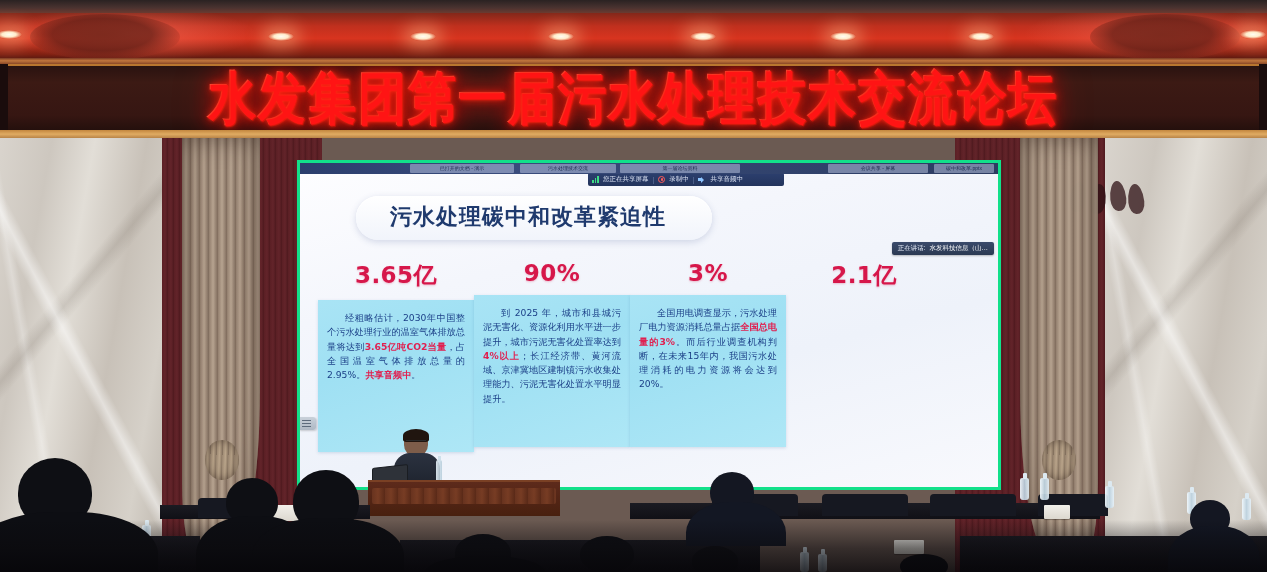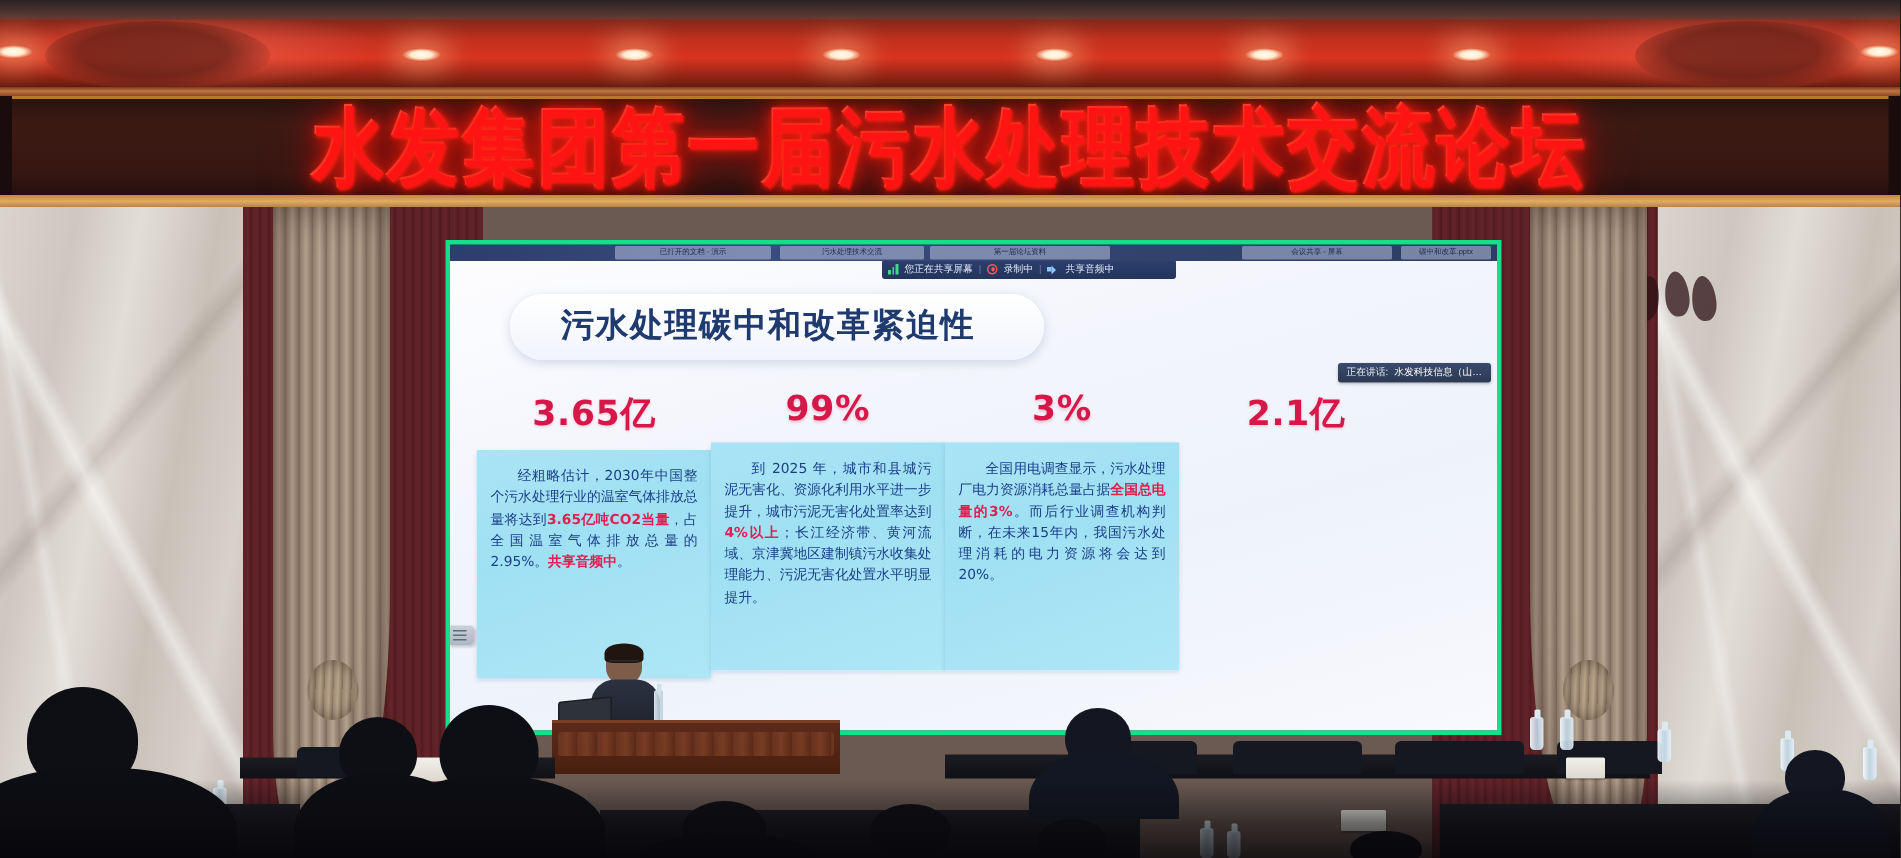--- a/index.html
+++ b/index.html
@@ -113,21 +113,21 @@
   .speaker-badge .sp-name{color:#ffffff;}
 
   
   .edge-tab{position:absolute;left:-1px;top:243px;width:17px;height:13px;
     background:linear-gradient(#c9d1da,#aeb8c4);border-radius:0 3px 3px 0;
     display:flex;flex-direction:column;justify-content:center;gap:1.5px;padding-left:3px;
     box-sizing:border-box;box-shadow:1px 1px 2px rgba(0,0,0,.18);}
   .edge-tab i{display:block;width:9px;height:1.5px;background:#5d6b7c;}
 
   
-  .slide-title{position:absolute;left:40px;top:22px;
+  .slide-title{position:absolute;left:56px;top:22px;
     background:linear-gradient(#ffffff,#f1f4fb);
     border-radius:28px;padding:6px 46px 8px 34px;
     box-shadow:0 2px 7px rgba(60,80,140,.20), inset 0 1px 0 #fff;}
   .slide-title span{font-family:"DejaVu Sans","Liberation Sans",sans-serif;
     font-size:22px;font-weight:bold;color:#1f3a6e;letter-spacing:1px;}
 
   
   .cards{position:absolute;left:18px;top:86px;width:662px;display:flex;}
   .card{width:156px;}
   .card-num{text-align:center;font-family:"DejaVu Sans","Liberation Sans",sans-serif;
@@ -267,21 +267,21 @@
     </div>
 
     <div class="cards">
 
       <div class="card">
         <div class="card-num">3.65亿</div>
         <div class="card-body">经粗略估计，2030年中国整个污水处理行业的温室气体排放总量将达到<em>3.65亿吨CO2当量</em>，占全国温室气体排放总量的2.95%。<em>共享音频中</em>。</div>
       </div>
 
       <div class="card">
-        <div class="card-num">99%</div>
+        <div class="card-num">90%</div>
         <div class="card-body">到 2025 年，城市和县城污泥无害化、资源化利用水平进一步提升，城市污泥无害化处置率达到<em>4%以上</em>；长江经济带、黄河流域、京津冀地区建制镇污水收集处理能力、污泥无害化处置水平明显提升。</div>
       </div>
 
       <div class="card">
         <div class="card-num">3%</div>
         <div class="card-body">全国用电调查显示，污水处理厂电力资源消耗总量占据<em>全国总电量的3%</em>。而后行业调查机构判断，在未来15年内，我国污水处理消耗的电力资源将会达到20%。</div>
       </div>
 
       <div class="card">
         <div class="card-num">2.1亿</div>

